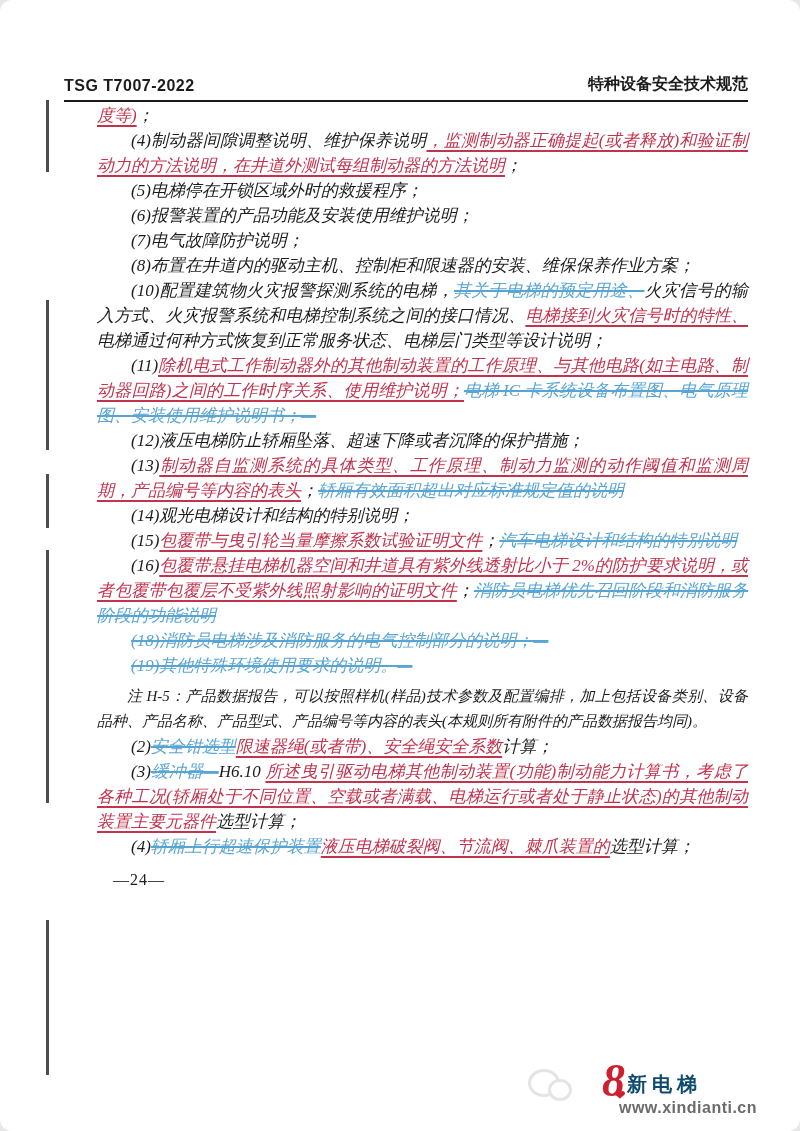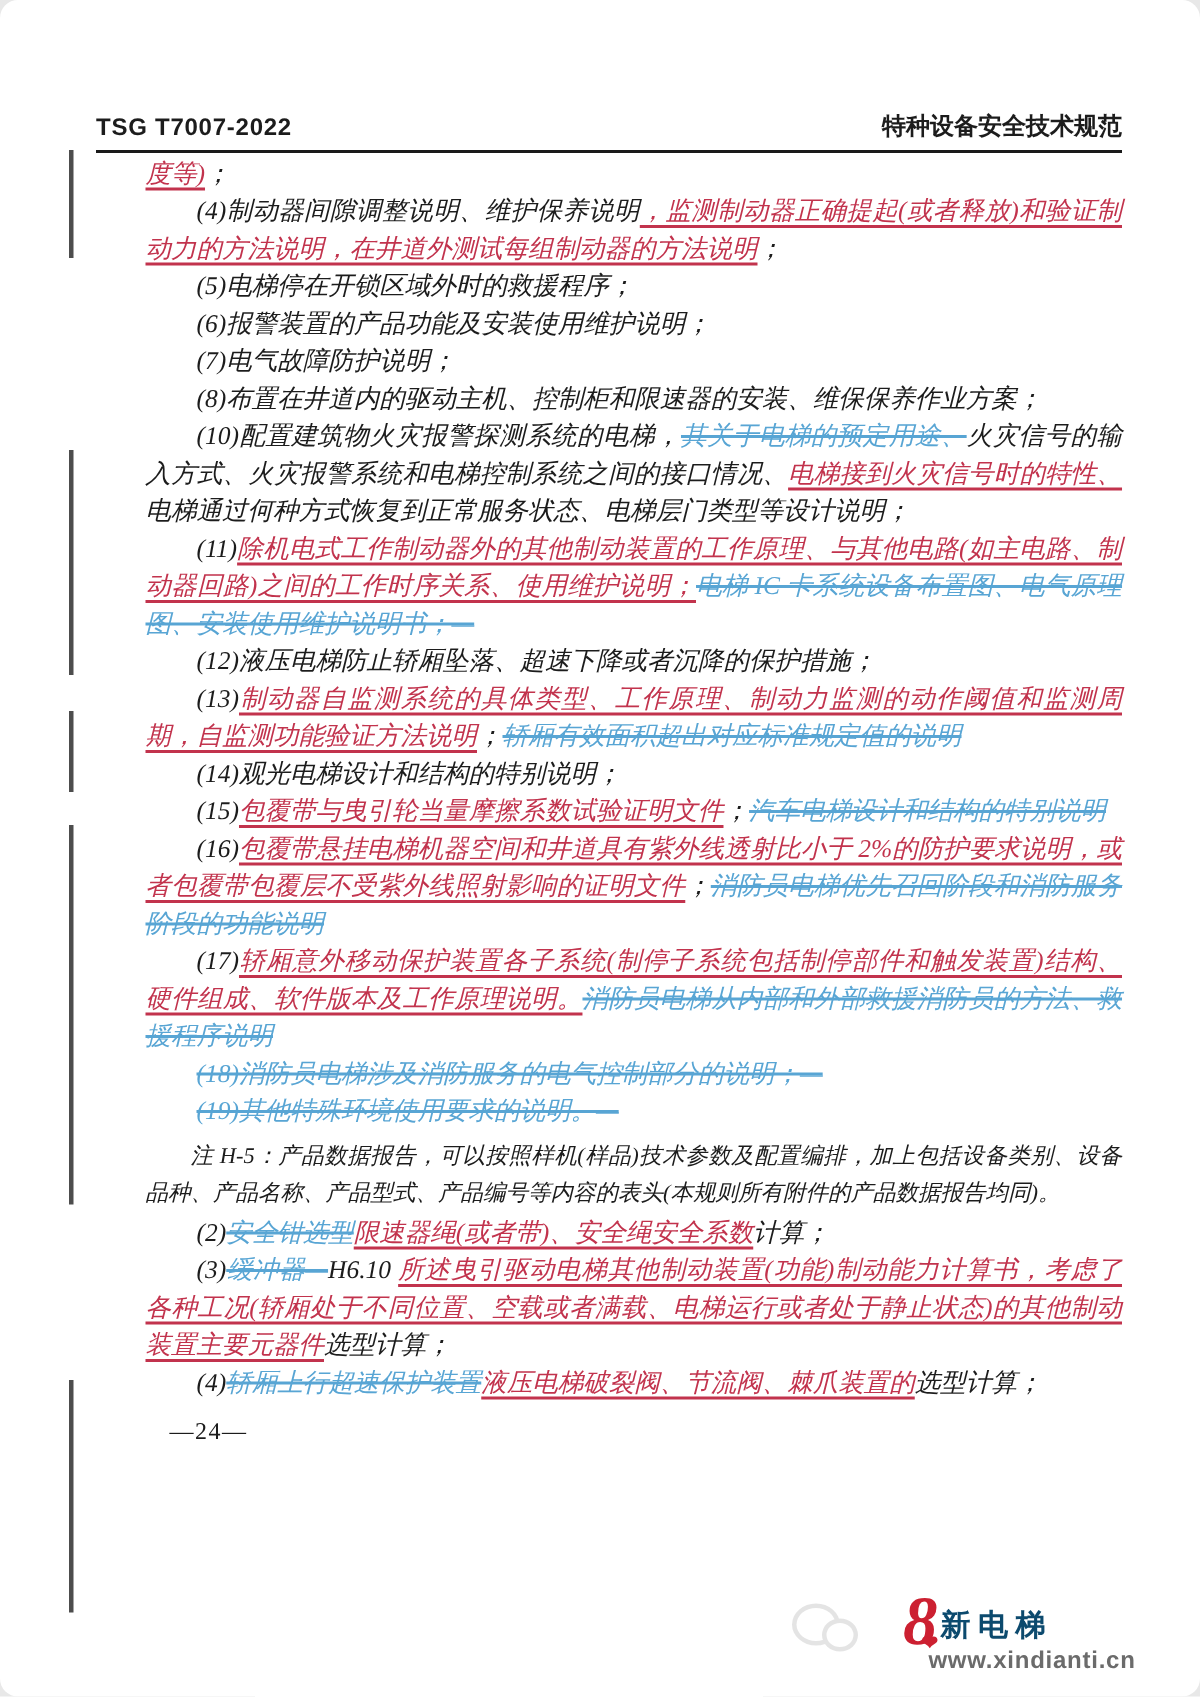--- a/index.html
+++ b/index.html
@@ -109,25 +109,24 @@
   <div class="doc-body" id="doc-body">
       <p class="para first"><span class="run-ins">度等)</span><span class="run-normal">；</span></p>
       <p class="para"><span class="run-normal">(4)制动器间隙调整说明、维护保养说明</span><span class="run-ins">，监测制动器正确提起(或者释放)和验证制动力的方法说明，在井道外测试每组制动器的方法说明</span><span class="run-normal">；</span></p>
       <p class="para"><span class="run-normal">(5)电梯停在开锁区域外时的救援程序；</span></p>
       <p class="para"><span class="run-normal">(6)报警装置的产品功能及安装使用维护说明；</span></p>
       <p class="para"><span class="run-normal">(7)电气故障防护说明；</span></p>
       <p class="para"><span class="run-normal">(8)布置在井道内的驱动主机、控制柜和限速器的安装、维保保养作业方案；</span></p>
       <p class="para"><span class="run-normal">(10)配置建筑物火灾报警探测系统的电梯，</span><span class="run-del">其关于电梯的预定用途、</span><span class="run-normal">火灾信号的输入方式、火灾报警系统和电梯控制系统之间的接口情况、</span><span class="run-ins">电梯接到火灾信号时的特性、</span><span class="run-normal">电梯通过何种方式恢复到正常服务状态、电梯层门类型等设计说明；</span></p>
       <p class="para"><span class="run-normal">(11)</span><span class="run-ins">除机电式工作制动器外的其他制动装置的工作原理、与其他电路(如主电路、制动器回路)之间的工作时序关系、使用维护说明；</span><span class="run-del">电梯 IC 卡系统设备布置图、电气原理图、安装使用维护说明书；—</span></p>
       <p class="para"><span class="run-normal">(12)液压电梯防止轿厢坠落、超速下降或者沉降的保护措施；</span></p>
-      <p class="para"><span class="run-normal">(13)</span><span class="run-ins">制动器自监测系统的具体类型、工作原理、制动力监测的动作阈值和监测周期，自监测功能验证方法说明</span><span class="run-normal">；</span><span class="run-del">轿厢有效面积超出对应标准规定值的说明</span></p>
+      <p class="para"><span class="run-normal">(13)</span><span class="run-ins">制动器自监测系统的具体类型、工作原理、制动力监测的动作阈值和监测周期，产品编号等内容的表头</span><span class="run-normal">；</span><span class="run-del">轿厢有效面积超出对应标准规定值的说明</span></p>
       <p class="para"><span class="run-normal">(14)观光电梯设计和结构的特别说明；</span></p>
       <p class="para"><span class="run-normal">(15)</span><span class="run-ins">包覆带与曳引轮当量摩擦系数试验证明文件</span><span class="run-normal">；</span><span class="run-del">汽车电梯设计和结构的特别说明</span></p>
       <p class="para"><span class="run-normal">(16)</span><span class="run-ins">包覆带悬挂电梯机器空间和井道具有紫外线透射比小于 2%的防护要求说明，或者包覆带包覆层不受紫外线照射影响的证明文件</span><span class="run-normal">；</span><span class="run-del">消防员电梯优先召回阶段和消防服务阶段的功能说明</span></p>
-      <p class="para"><span class="run-normal">(17)</span><span class="run-ins">轿厢意外移动保护装置各子系统(制停子系统包括制停部件和触发装置)结构、硬件组成、软件版本及工作原理说明。</span><span class="run-del">消防员电梯从内部和外部救援消防员的方法、救援程序说明</span></p>
       <p class="para"><span class="run-del">(18)消防员电梯涉及消防服务的电气控制部分的说明；—</span></p>
       <p class="para"><span class="run-del">(19)其他特殊环境使用要求的说明。—</span></p>
       <p class="para note"><span class="run-normal">注 H-5：产品数据报告，可以按照样机(样品)技术参数及配置编排，加上包括设备类别、设备品种、产品名称、产品型式、产品编号等内容的表头(本规则所有附件的产品数据报告均同)。</span></p>
       <p class="para"><span class="run-normal">(2)</span><span class="run-del">安全钳选型</span><span class="run-ins">限速器绳(或者带)、安全绳安全系数</span><span class="run-normal">计算；</span></p>
       <p class="para"><span class="run-normal">(3)</span><span class="run-del">缓冲器—</span><span class="run-normal">H6.10 </span><span class="run-ins">所述曳引驱动电梯其他制动装置(功能)制动能力计算书，考虑了各种工况(轿厢处于不同位置、空载或者满载、电梯运行或者处于静止状态)的其他制动装置主要元器件</span><span class="run-normal">选型计算；</span></p>
       <p class="para"><span class="run-normal">(4)</span><span class="run-del">轿厢上行超速保护装置</span><span class="run-ins">液压电梯破裂阀、节流阀、棘爪装置的</span><span class="run-normal">选型计算；</span></p>
       <div class="footer-page">—24—</div>
     </div>
 
   <div class="logo">

